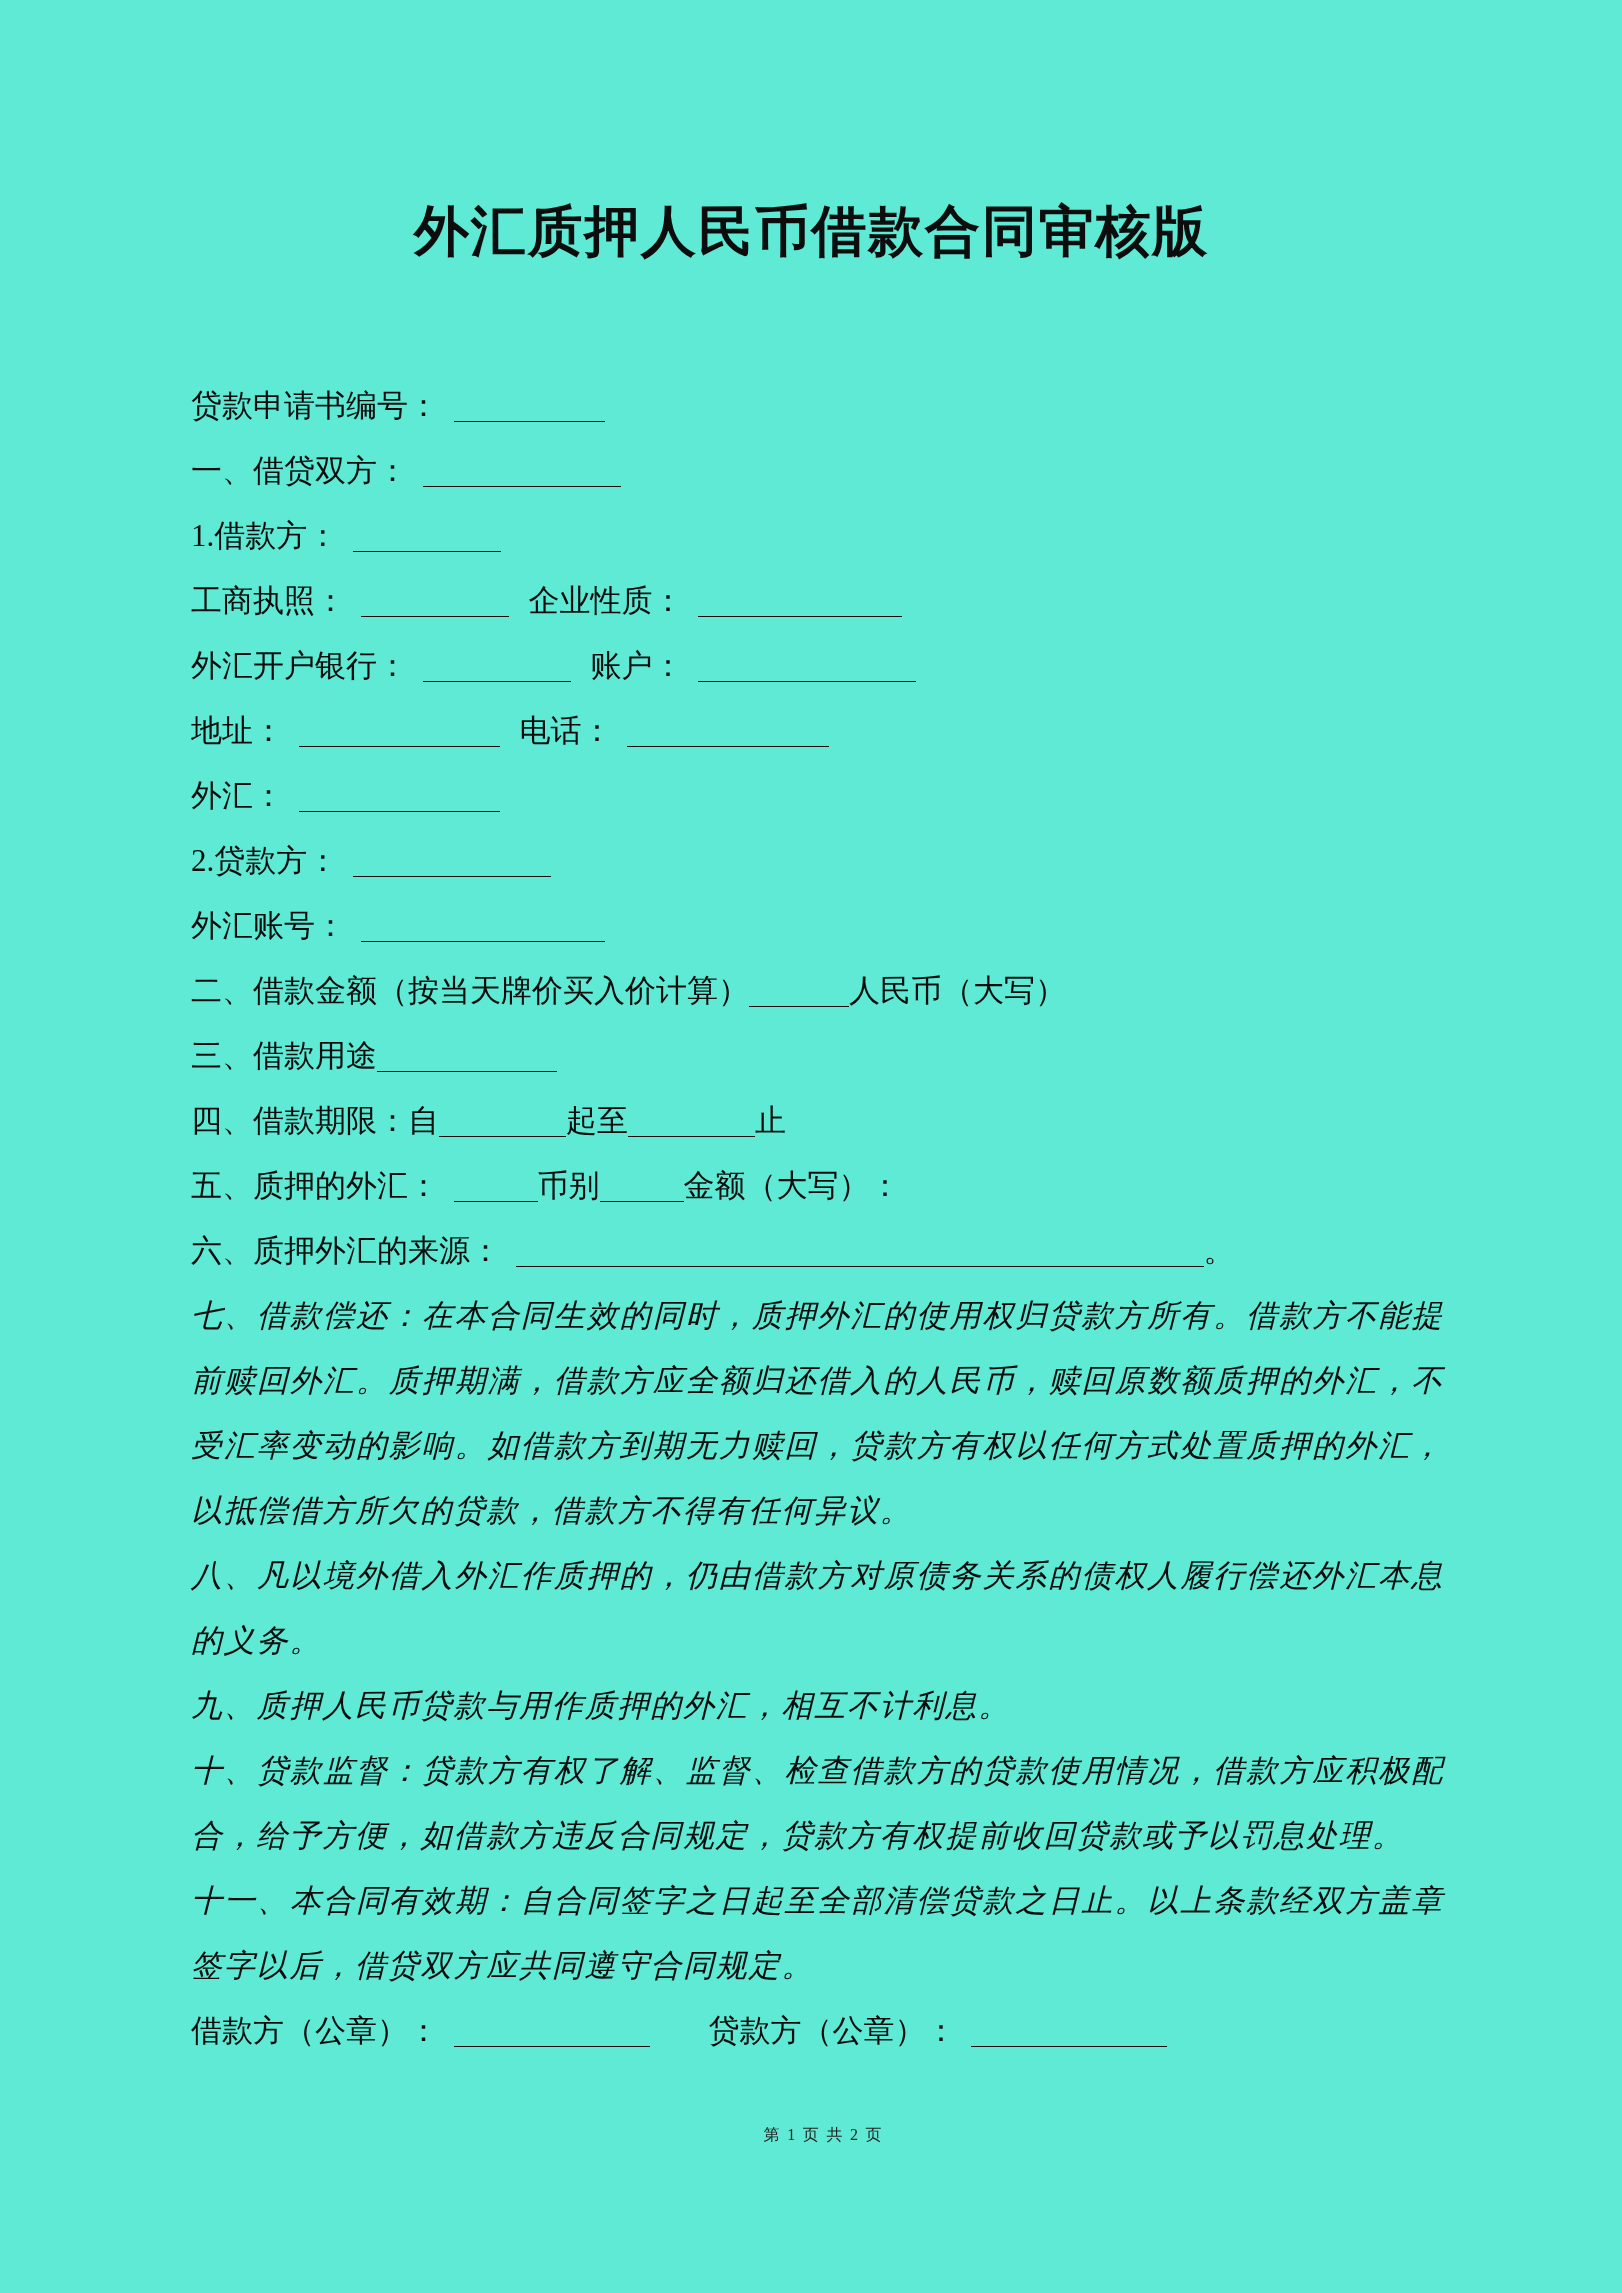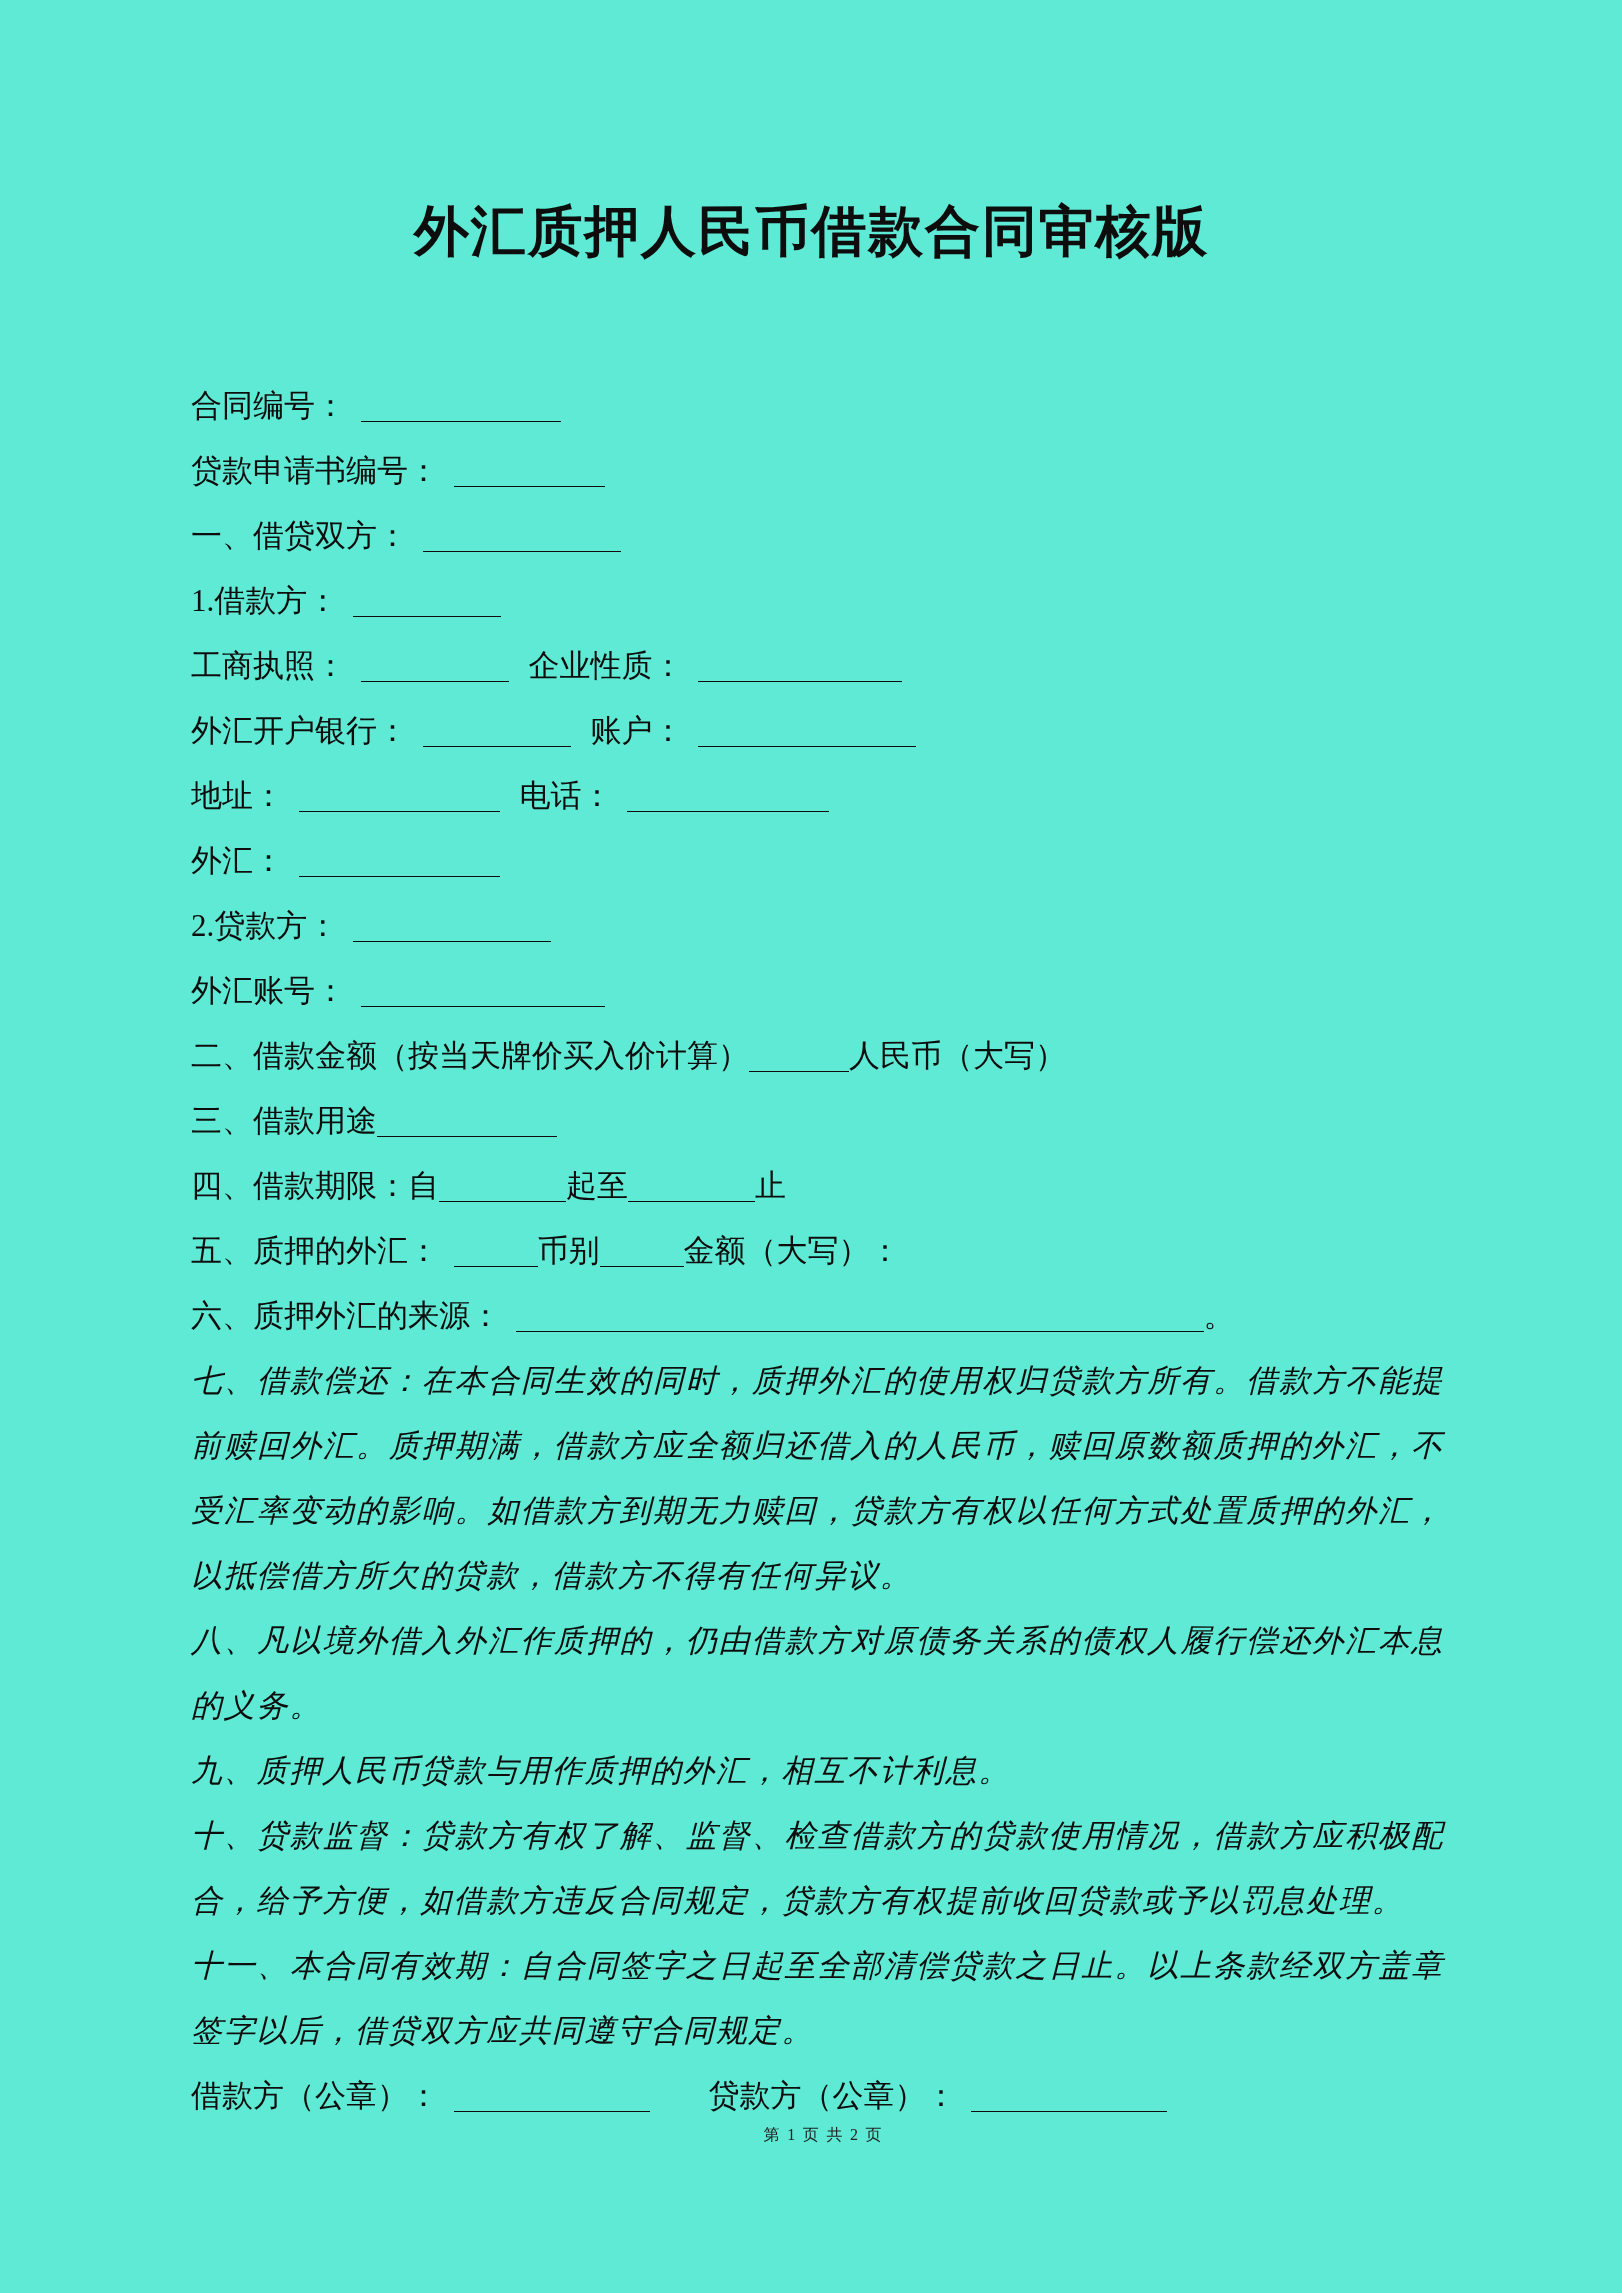--- a/index.html
+++ b/index.html
@@ -57,21 +57,20 @@
 </style>
 </head>
 <body>
 
 <div class="page">
 
   <h1 class="title">外汇质押人民币借款合同审核版</h1>
 
   <div class="content">
 
-    <div class="line"><span>合同编号：</span><span class="blank gap" style="width:200px"></span></div>
 
     <div class="line"><span>贷款申请书编号：</span><span class="blank gap" style="width:151px"></span></div>
 
     <div class="line"><span>一、借贷双方：</span><span class="blank gap" style="width:198px"></span></div>
 
     <div class="line"><span>1.借款方：</span><span class="blank gap" style="width:148px"></span></div>
 
     <div class="line"><span>工商执照：</span><span class="blank gap" style="width:148px"></span><span class="lbl2">企业性质：</span><span class="blank gap" style="width:204px"></span></div>
 
     <div class="line"><span>外汇开户银行：</span><span class="blank gap" style="width:148px"></span><span class="lbl2">账户：</span><span class="blank gap" style="width:218px"></span></div>

